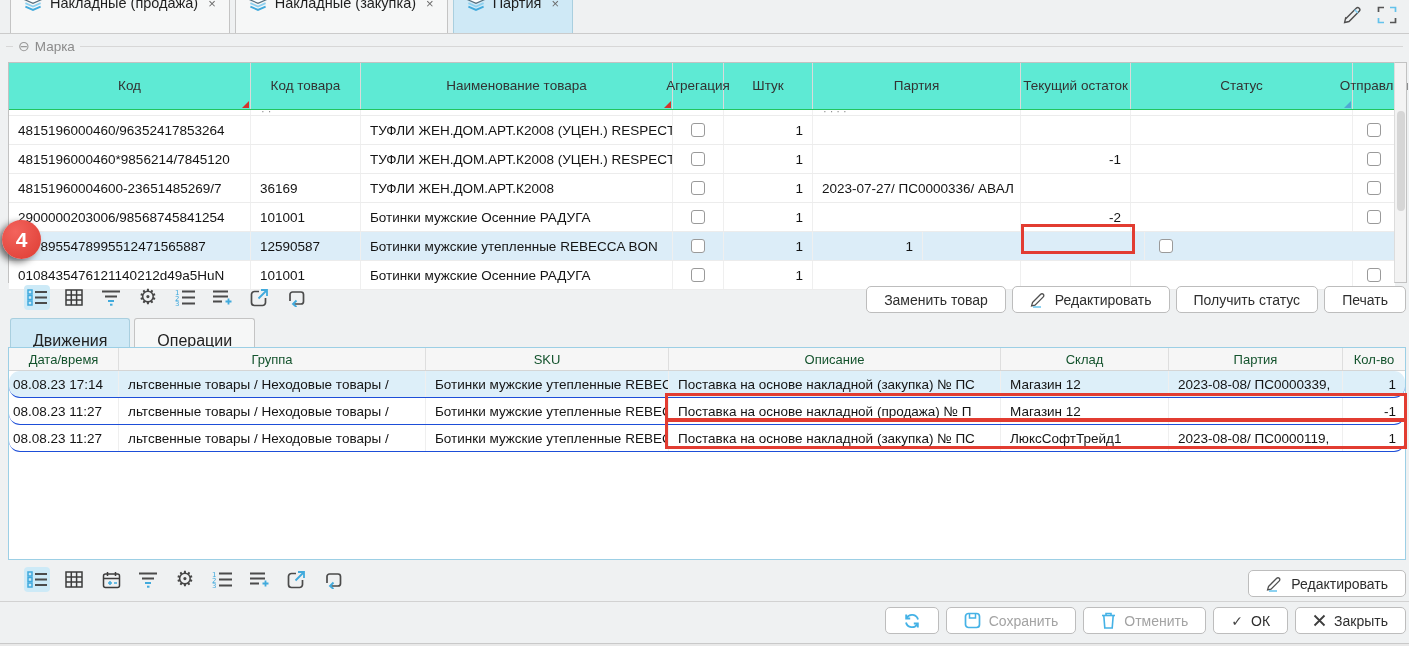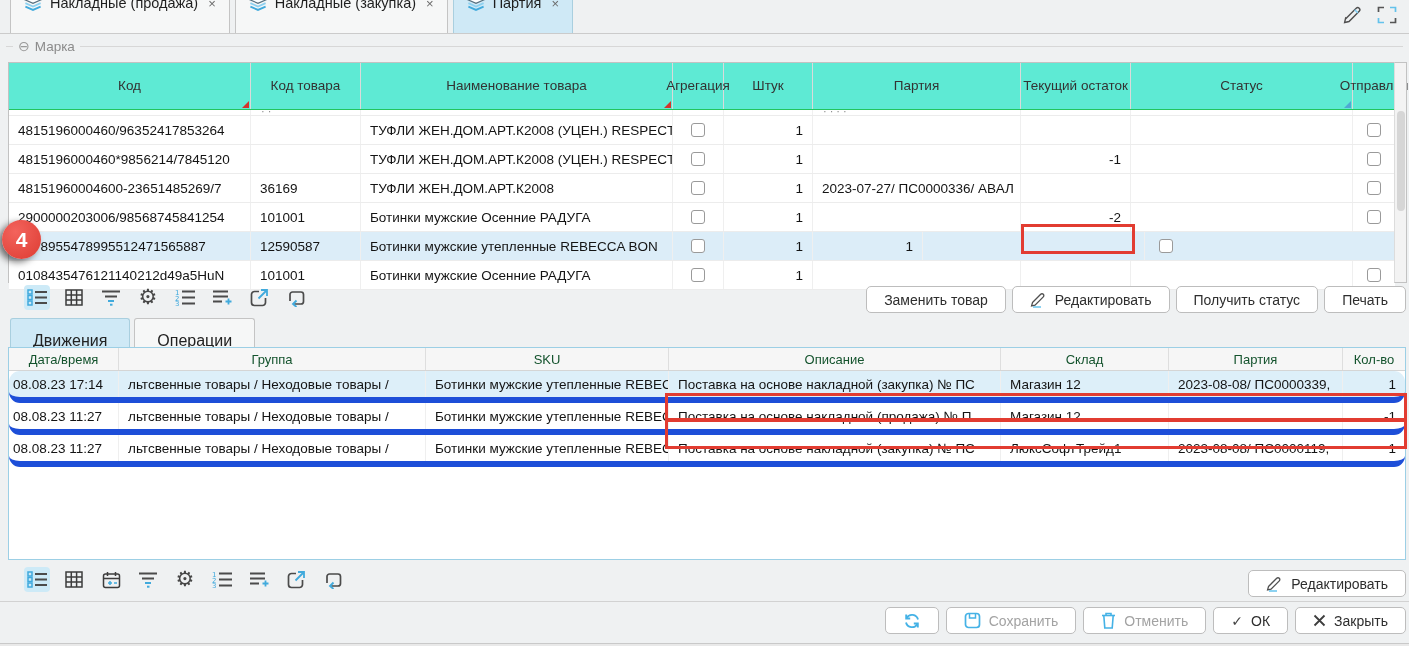--- a/index.html
+++ b/index.html
@@ -73,21 +73,21 @@
   .dtabs{position:absolute;left:10px;top:318px;display:flex;gap:4px;}
   .dtab{height:28px;display:flex;align-items:center;padding:8px 22px;font-size:16px;color:#222;
     background:#f6f7f7;border:1px solid #c4c4c4;border-bottom:none;border-radius:3px 3px 0 0;}
   .dtab.active{background:#cfe9f6;border-color:#a9cfdf;}
   
   .t2{position:absolute;left:8px;top:347px;width:1398px;height:213px;background:#fff;border:1px solid #9ccfe5;box-sizing:border-box;}
   .h2row{display:flex;height:22px;background:#f6f6f6;border-bottom:1px solid #d5d5d5;}
   .h2cell{display:flex;align-items:center;justify-content:center;font-size:13px;color:#14532d;
     border-right:1px solid #dedede;box-sizing:border-box;overflow:hidden;white-space:nowrap;}
   .h2cell:last-child{border-right:none;}
-  .r2{display:flex;height:26px;border-bottom:6px solid #1d4ed8;background:#fff;border-radius:11px;}
+  .r2{display:flex;height:26px;border-bottom:1px solid #1d4ed8;background:#fff;border-radius:11px;}
   .r2.sel{background:#ddeff9;}
   .d0{width:110px}.d1{width:307px}.d2{width:243px}.d3{width:332px}
   .d4{width:168px}.d5{width:174px}.d6{width:62px;border-right:none;}
   
   .sep{position:absolute;left:0;top:601px;width:100%;border-top:1px solid #d2d2d2;}
   .bottomedge{position:absolute;left:0;top:643px;width:100%;border-top:1px solid #c9c9c9;height:3px;background:#e9e9e9;}
   svg{display:block;}
 </style>
 </head>
 <body>

